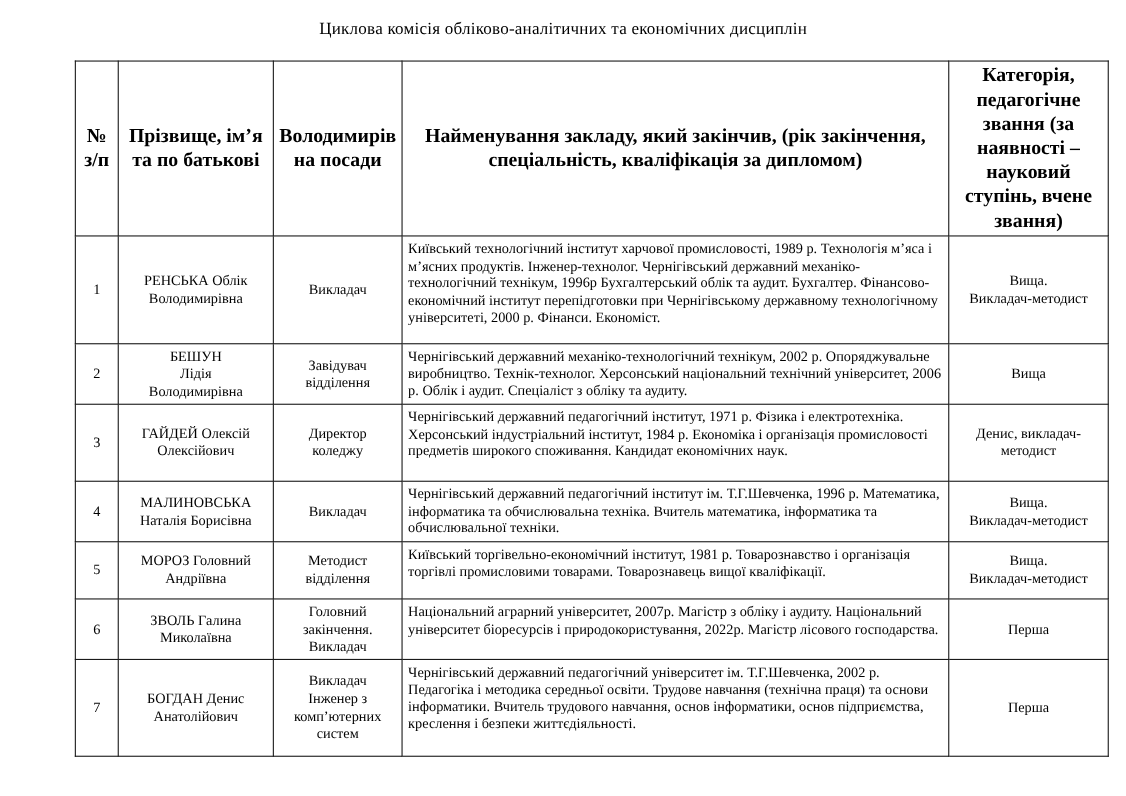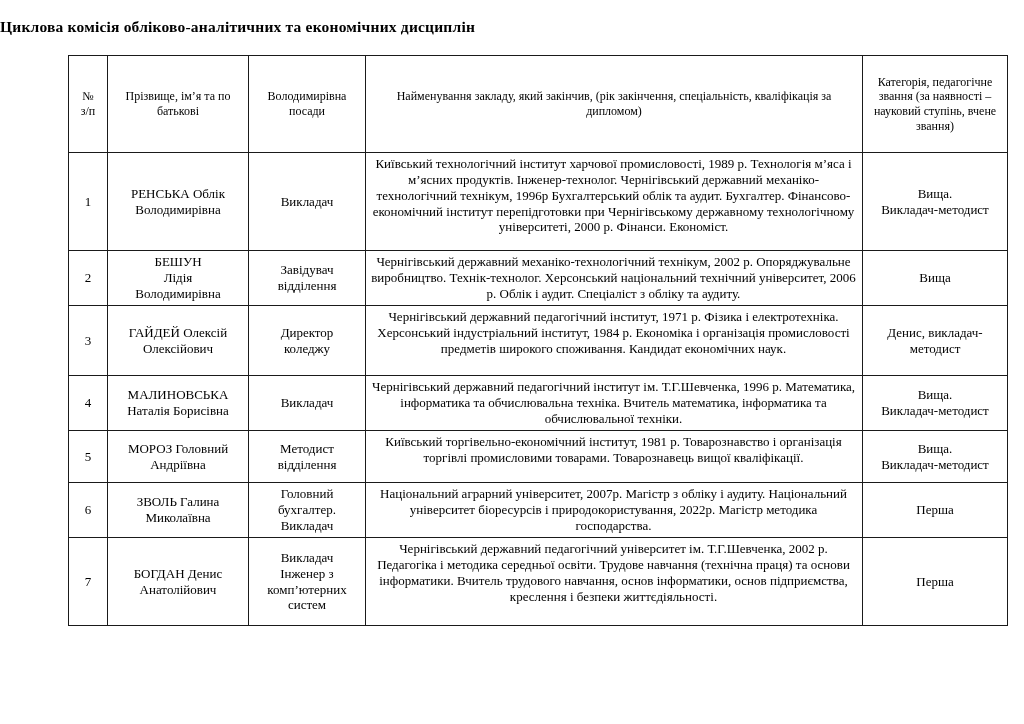--- a/index.html
+++ b/index.html
@@ -13,22 +13,23 @@
     font-family: "Liberation Serif", "DejaVu Serif", serif;
     color: #000000;
     position: relative;
     overflow: hidden;
   }
   .doc-title {
     position: absolute;
     top: 18px;
     left: 0;
     width: 1024px;
+    text-align: center;
     font-size: 15.5px;
-    font-weight: bold;
+    font-weight: normal;
     letter-spacing: 0.2px;
   }
   table.staff-table {
     position: absolute;
     top: 55px;
     left: 68px;
     width: 939px;
     border-collapse: collapse;
     table-layout: fixed;
     font-size: 13px;
@@ -36,25 +37,25 @@
   }
   .staff-table td, .staff-table th {
     border: 1.6px solid #1a1a1a;
     padding: 2px 4px;
     vertical-align: middle;
     text-align: center;
     white-space: pre-line;
     word-wrap: break-word;
   }
   .staff-table th {
-    font-weight: normal;
-    font-size: 12px;
+    font-weight: bold;
+    font-size: 18px;
   }
   .staff-table td.edu {
-    text-align: center;
+    text-align: left;
     vertical-align: top;
     padding: 3px 6px 3px 5px;
     white-space: normal;
   }
   .col-num { width: 39px; }
   .col-name { width: 141px; }
   .col-pos { width: 117px; }
   .col-edu { width: 497px; }
   .col-cat { width: 145px; }
 </style>
@@ -127,23 +128,23 @@
 відділення</td>
       <td class="edu">Київський торгівельно-економічний інститут, 1981 р. Товарознавство і організація торгівлі промисловими товарами. Товарознавець вищої кваліфікації.</td>
       <td>Вища.
 Викладач-методист</td>
     </tr>
 
     <tr style="height:55px;">
       <td>6</td>
       <td>ЗВОЛЬ Галина Миколаївна</td>
       <td>Головний
-бухгалтер.
+закінчення.
 Викладач</td>
-      <td class="edu">Національний аграрний університет, 2007р. Магістр з обліку і аудиту. Національний університет біоресурсів і природокористування,  2022р. Магістр методика господарства.</td>
+      <td class="edu">Національний аграрний університет, 2007р. Магістр з обліку і аудиту. Національний університет біоресурсів і природокористування,  2022р. Магістр лісового господарства.</td>
       <td>Перша</td>
     </tr>
 
     <tr style="height:88px;">
       <td>7</td>
       <td>БОГДАН Денис Анатолійович</td>
       <td>Викладач
 Інженер з
 комп’ютерних
 систем</td>

